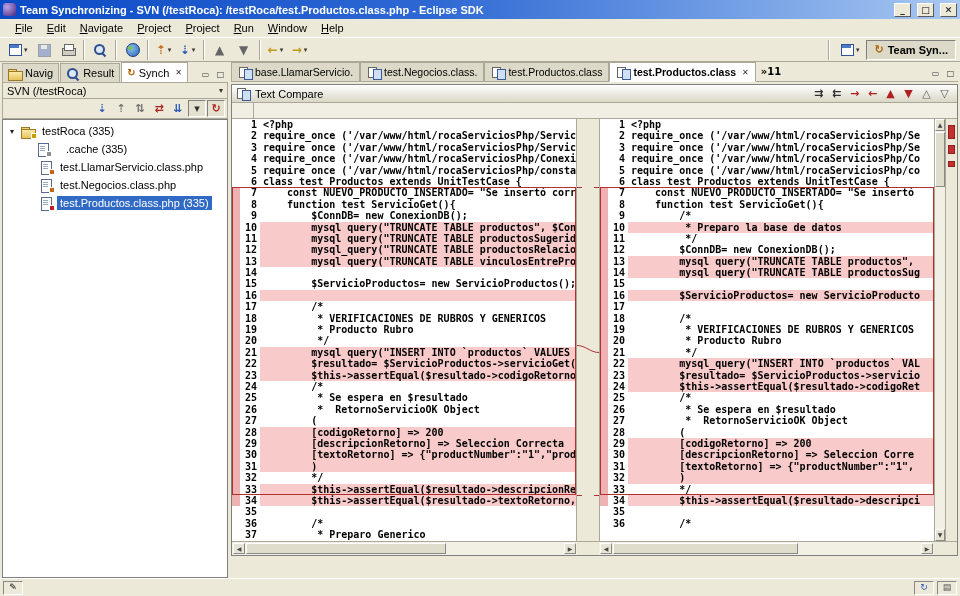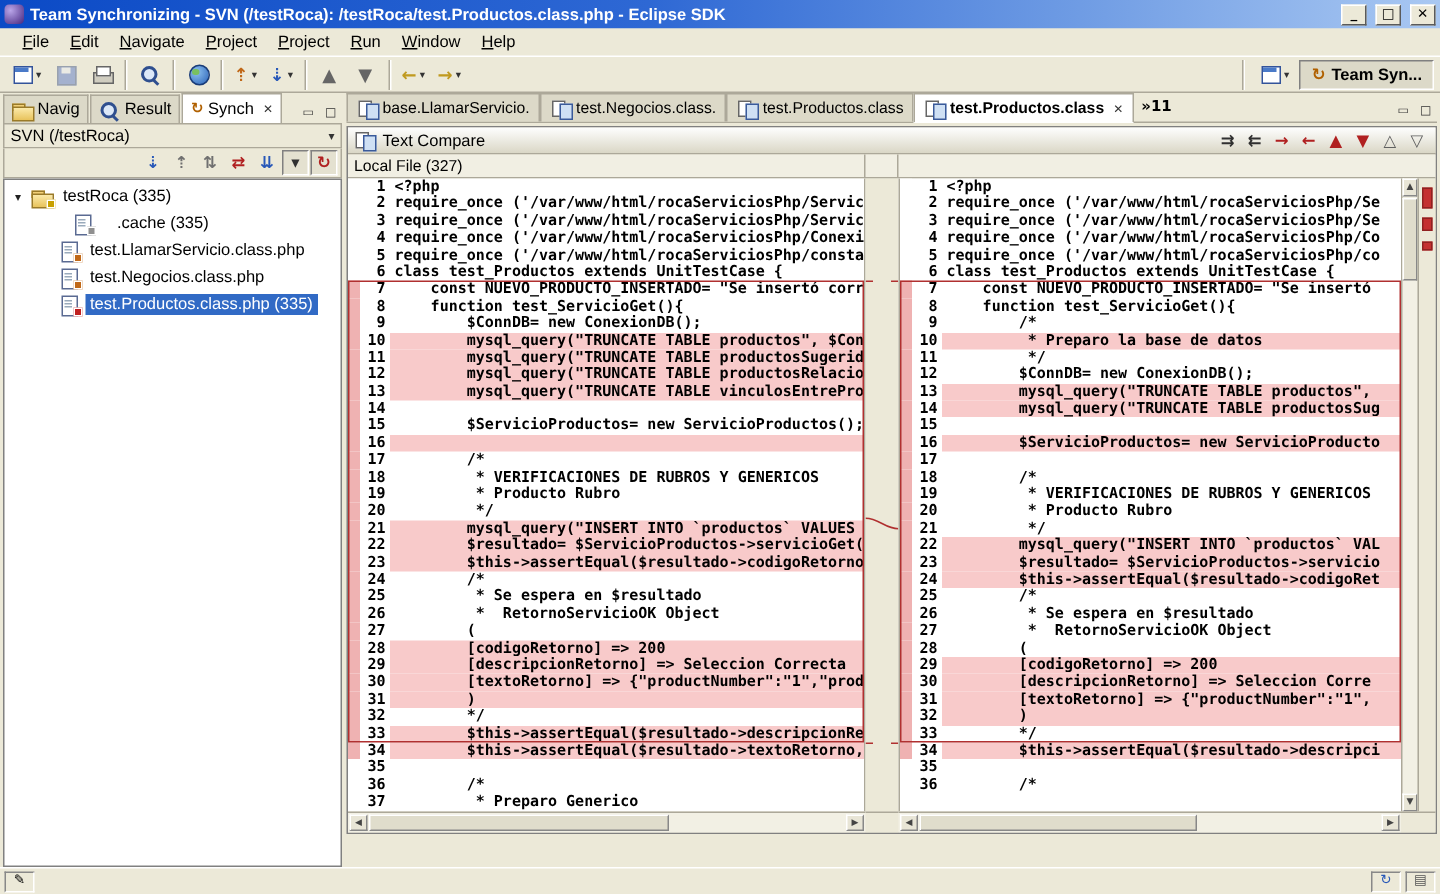--- a/index.html
+++ b/index.html
@@ -260,21 +260,21 @@
         </span>
       </div>
     <div class="tree" id="tree">
         <div class="trow" style="padding-left: 4px;">
           <span class="expander">▾</span>
           <span class="ci ci-folder">
             <span class="badge" style="background: rgb(200, 160, 0);"></span>
           </span>
           <span class="tlabel">testRoca (335)</span>
         </div>
-        <div class="trow" style="padding-left: 22px; gap: 13px;">
+        <div class="trow" style="padding-left: 10px; gap: 13px;">
           <span class="expander"></span>
           <span class="ci ci-page">
             <span class="badge" style="background: rgb(144, 144, 144);"></span>
           </span>
           <span class="tlabel">.cache (335)</span>
         </div>
         <div class="trow" style="padding-left: 22px;">
           <span class="expander"></span>
           <span class="ci ci-page">
             <span class="badge" style="background: rgb(192, 104, 24);"></span>
@@ -351,23 +351,20 @@
             </span>
             <span class="sm-btn">
               <span class="glyph" style="color: rgb(96, 96, 96);">△</span>
             </span>
             <span class="sm-btn">
               <span class="glyph" style="color: rgb(96, 96, 96);">▽</span>
             </span>
           </span>
       </div>
       <div class="cmp-cols">
-        <span class="colh colh-left">
-          <span>Local File (327)</span>
-        </span>
         <span class="colh colh-gap"></span>
       </div>
 
       <div class="cmp-body">
         <div class="pane" id="lpane">
             <div class="cl"><span class="strip"></span><span class="ln">1</span><span class="ct">&lt;?php</span></div>
             <div class="cl"><span class="strip"></span><span class="ln">2</span><span class="ct">require_once ('/var/www/html/rocaServiciosPhp/Servic</span></div>
             <div class="cl"><span class="strip"></span><span class="ln">3</span><span class="ct">require_once ('/var/www/html/rocaServiciosPhp/Servic</span></div>
             <div class="cl"><span class="strip"></span><span class="ln">4</span><span class="ct">require_once ('/var/www/html/rocaServiciosPhp/Conexi</span></div>
             <div class="cl"><span class="strip"></span><span class="ln">5</span><span class="ct">require_once ('/var/www/html/rocaServiciosPhp/consta</span></div>

